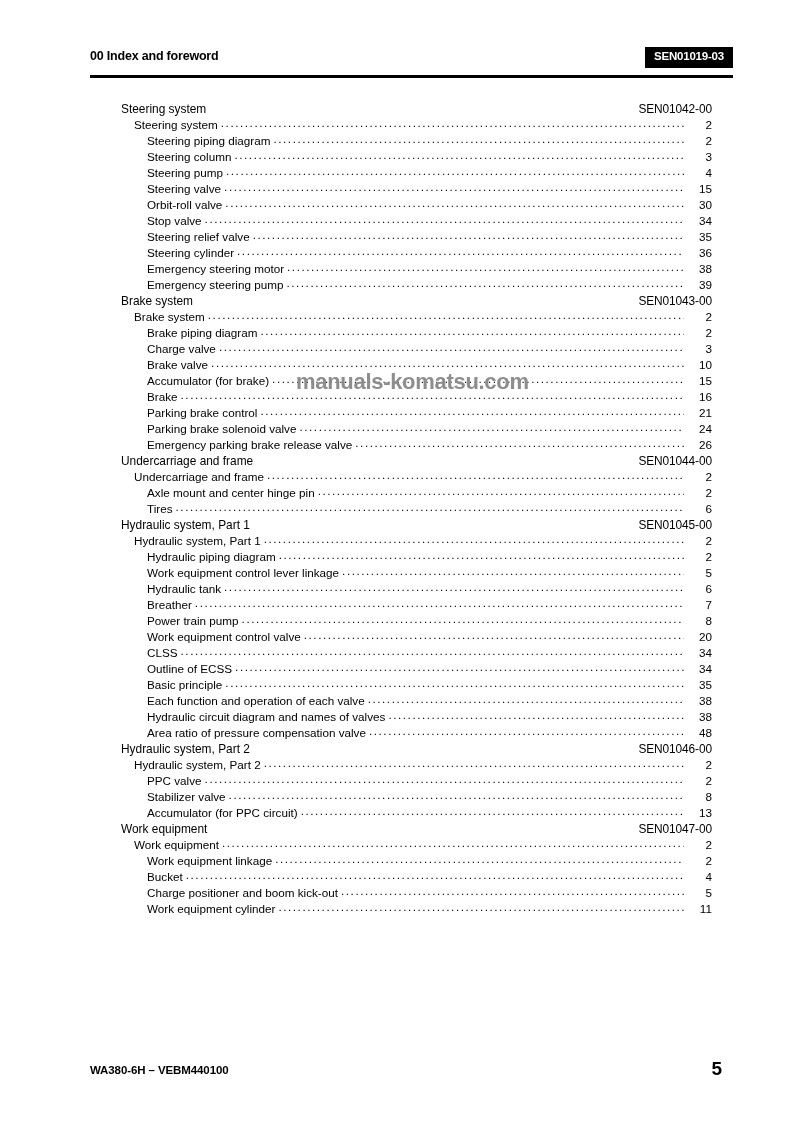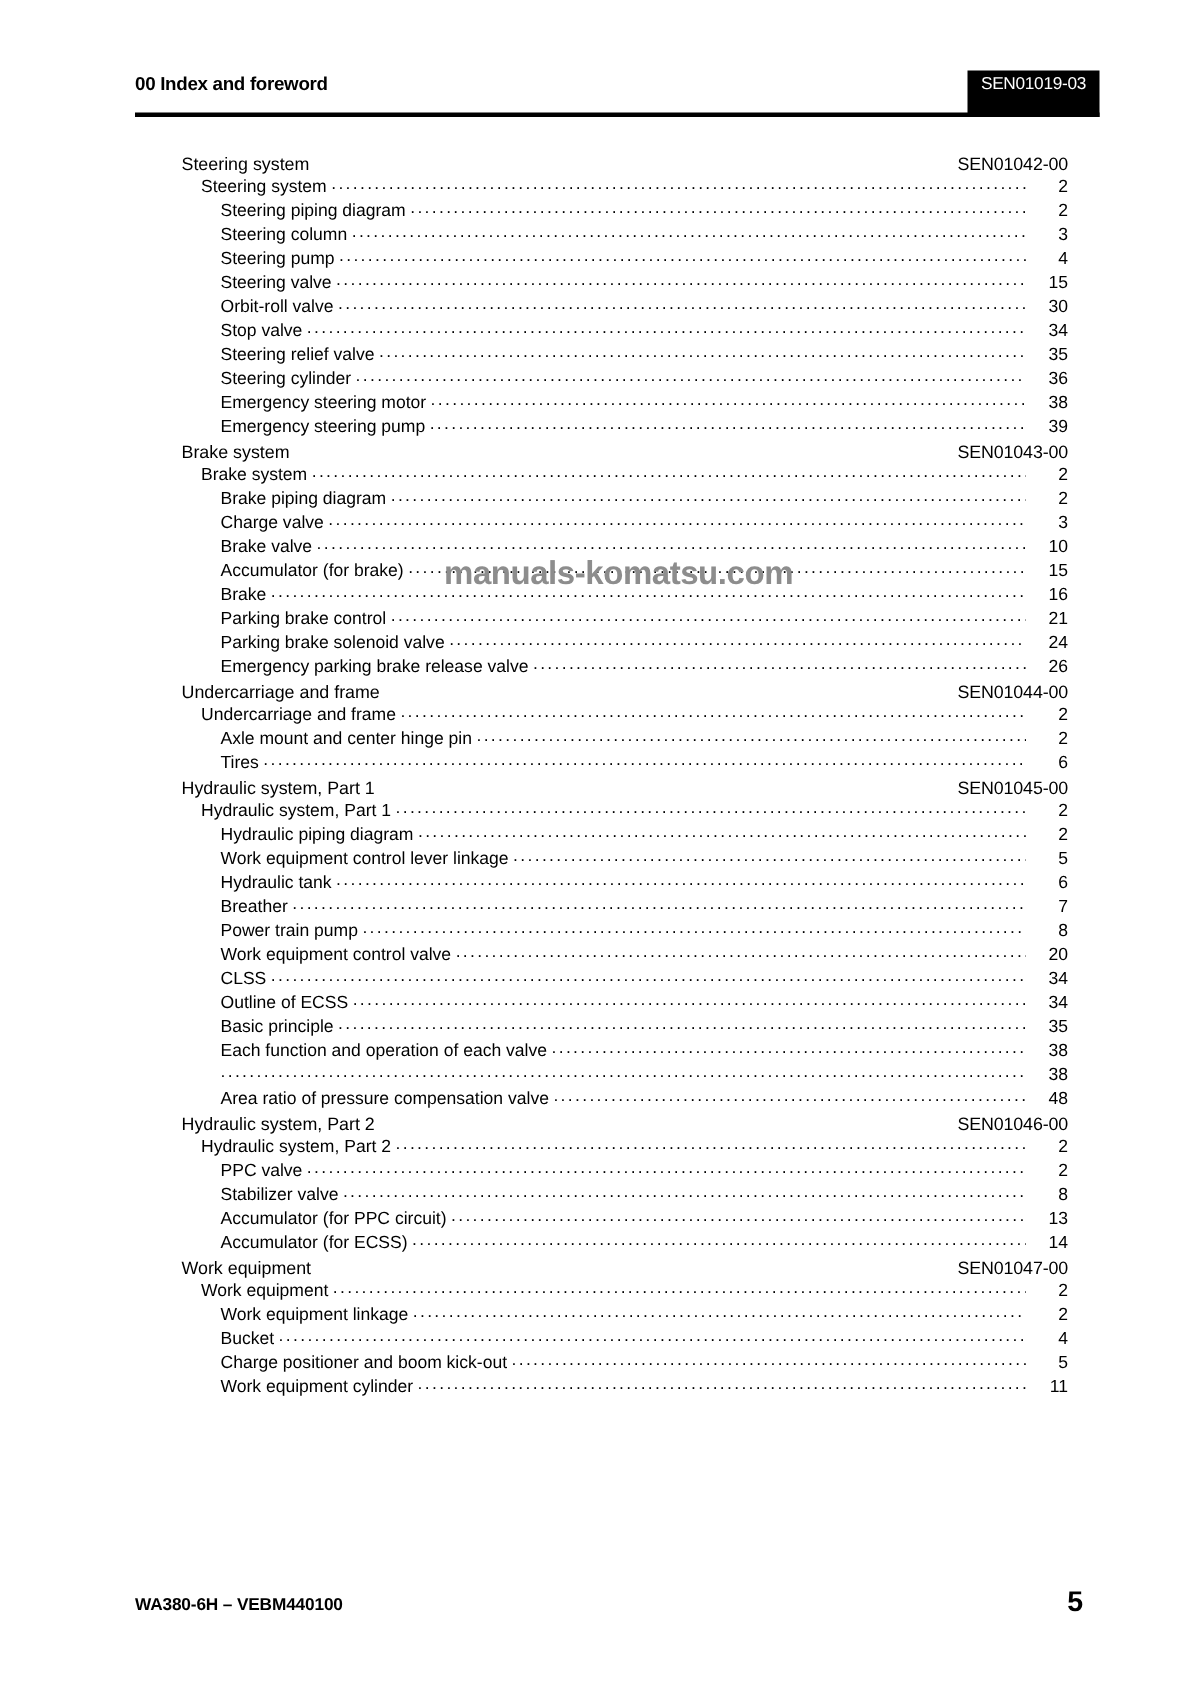--- a/index.html
+++ b/index.html
@@ -42,23 +42,23 @@
     letter-spacing: -0.2px;
     white-space: nowrap;
   }
   .header-badge {
     position: absolute;
     right: 0;
     top: 1px;
     background: #000000;
     color: #ffffff;
     font-size: 11.5px;
-    font-weight: normal;
+    font-weight: bold;
     letter-spacing: -0.2px;
-    padding: 4px 9px 15px 9px;
+    padding: 4px 9px 5px 9px;
     line-height: 1;
     white-space: nowrap;
   }
   .header-rule {
     position: absolute;
     left: 90px;
     top: 75px;
     width: 643px;
     height: 3px;
     background: #000000;
@@ -350,20 +350,21 @@
         <span class="row-title">Basic principle</span>
         <span class="leader"></span>
         <span class="row-page">35</span>
       </div>
       <div class="toc-row entry lvl2">
         <span class="row-title">Each function and operation of each valve</span>
         <span class="leader"></span>
         <span class="row-page">38</span>
       </div>
       <div class="toc-row entry lvl2">
+        <span class="row-title">Hydraulic circuit diagram and names of valves</span>
         <span class="leader"></span>
         <span class="row-page">38</span>
       </div>
       <div class="toc-row entry lvl2">
         <span class="row-title">Area ratio of pressure compensation valve</span>
         <span class="leader"></span>
         <span class="row-page">48</span>
       </div>
       <div class="toc-row section"><span class="row-title">Hydraulic system, Part 2</span><span class="row-code">SEN01046-00</span></div>
       <div class="toc-row entry lvl1">
@@ -378,25 +379,20 @@
       </div>
       <div class="toc-row entry lvl2">
         <span class="row-title">Stabilizer valve</span>
         <span class="leader"></span>
         <span class="row-page">8</span>
       </div>
       <div class="toc-row entry lvl2">
         <span class="row-title">Accumulator (for PPC circuit)</span>
         <span class="leader"></span>
         <span class="row-page">13</span>
-      </div>
-      <div class="toc-row entry lvl2">
-        <span class="row-title">Accumulator (for ECSS)</span>
-        <span class="leader"></span>
-        <span class="row-page">14</span>
       </div>
       <div class="toc-row section"><span class="row-title">Work equipment</span><span class="row-code">SEN01047-00</span></div>
       <div class="toc-row entry lvl1">
         <span class="row-title">Work equipment</span>
         <span class="leader"></span>
         <span class="row-page">2</span>
       </div>
       <div class="toc-row entry lvl2">
         <span class="row-title">Work equipment linkage</span>
         <span class="leader"></span>

